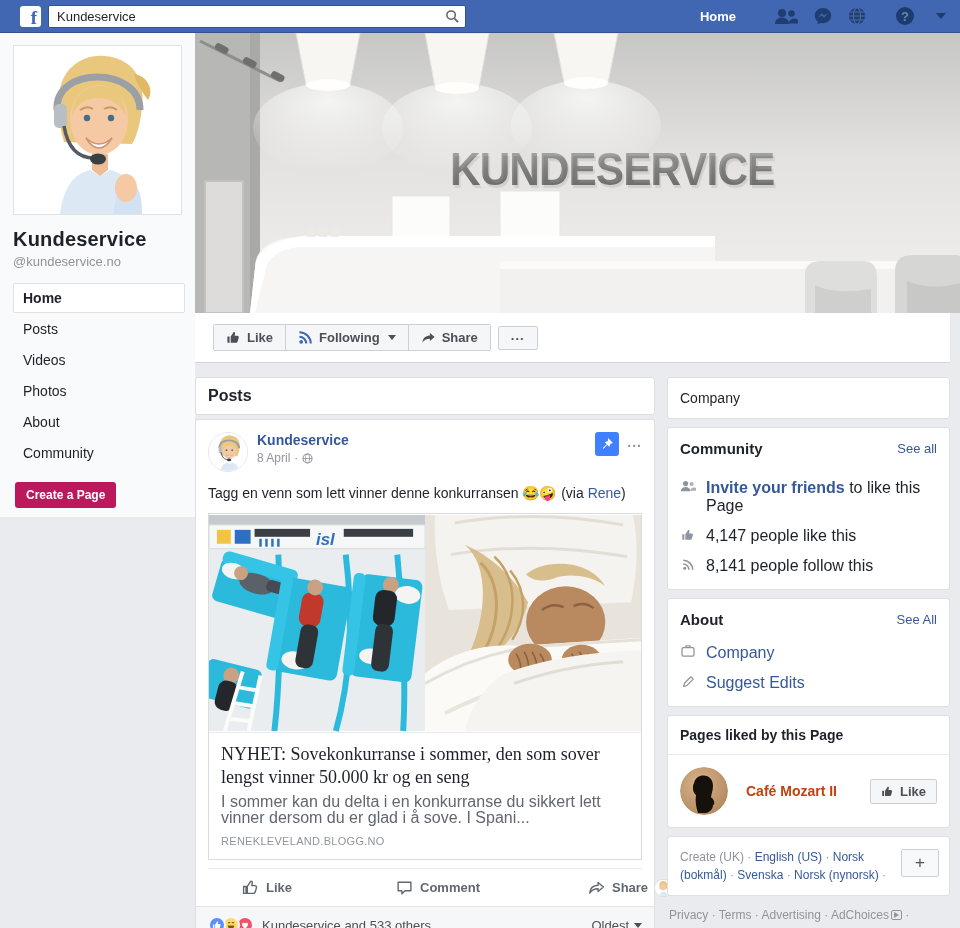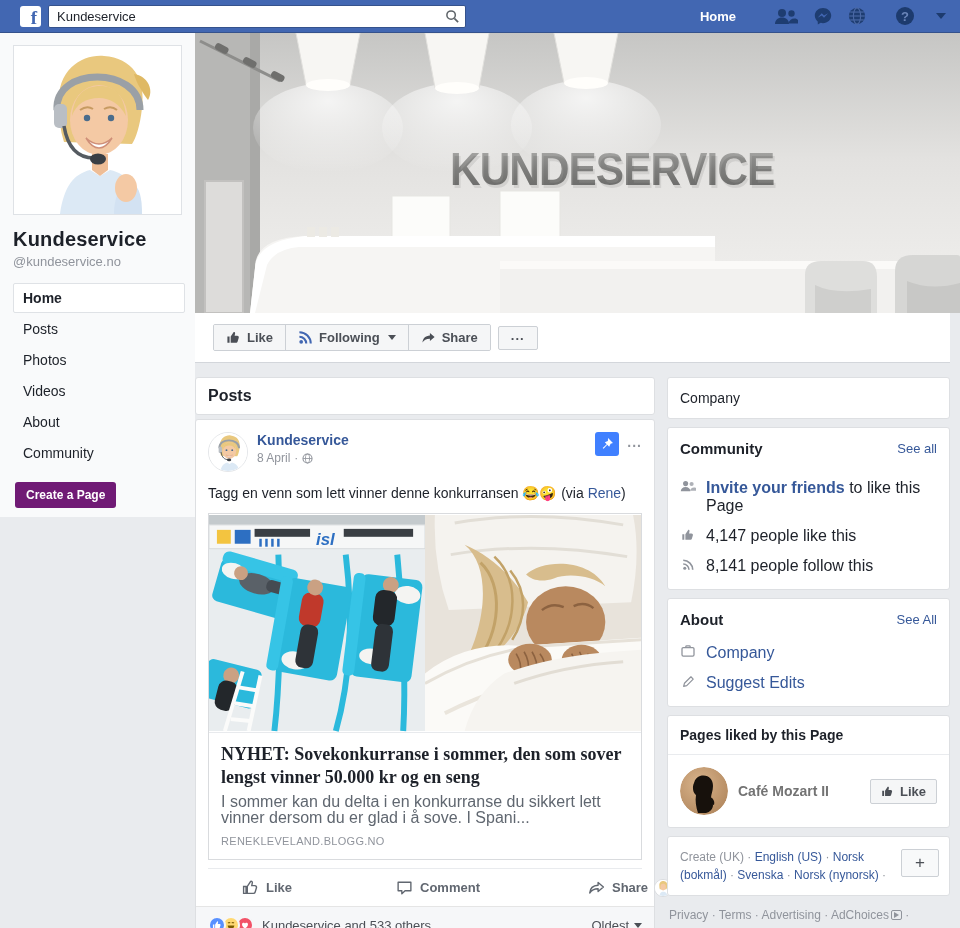--- a/index.html
+++ b/index.html
@@ -21,21 +21,21 @@
   .help-circle { width:18px; height:18px; border-radius:50%; background:#1d3b6e; color:#6a85b9; font-size:13px; font-weight:bold; display:flex; align-items:center; justify-content:center; margin-left:14px; }
 
   
   .left-rail { position:absolute; left:0; top:33px; width:195px; height:484px; background:#f9fafb; padding:12px 10px 0 13px; }
   .profile-photo { width:169px; height:170px; background:#fff; border:1px solid #dfe2e6; overflow:hidden; }
   .rail-title { font-size:20px; font-weight:bold; color:#1d2129; margin-top:13px; letter-spacing:.2px; }
   .rail-handle { font-size:13px; color:#90949c; margin-top:3px; }
   .rail-nav { margin-top:14px; }
   .rail-item { font-size:14px; color:#1d2129; padding:6px 9px; border:1px solid transparent; border-radius:2px; cursor:pointer; margin-bottom:1px; }
   .rail-item.active { background:#fff; border-color:#dfe2e6; font-weight:bold; }
-  .create-page-btn { display:inline-block; margin-top:13px; margin-left:2px; background:#701a75; color:#fff; font-size:12px; font-weight:bold; padding:6px 11px; border-radius:3px; cursor:pointer; }
+  .create-page-btn { display:inline-block; margin-top:13px; margin-left:2px; background:#be185d; color:#fff; font-size:12px; font-weight:bold; padding:6px 11px; border-radius:3px; cursor:pointer; }
 
   
   .cover { position:absolute; left:195px; top:33px; width:765px; height:280px; overflow:hidden; }
   .cover svg { display:block; }
 
   
   .action-bar { position:absolute; left:195px; top:313px; width:755px; height:50px; background:#fff; border-bottom:1px solid #d3d6db; display:flex; align-items:center; padding-left:18px; }
   .btn-group { display:flex; border:1px solid #ccd0d5; border-radius:2px; overflow:hidden; background:#f5f6f7; }
   .pbtn { display:flex; align-items:center; gap:6px; padding:5px 12px; font-size:13px; font-weight:bold; color:#4b4f56; cursor:pointer; border-right:1px solid #ccd0d5; background:#f5f6f7; }
   .pbtn:last-child { border-right:none; }
@@ -59,21 +59,21 @@
   .ph-sub { font-size:12px; color:#90949c; margin-top:3px; display:flex; align-items:center; gap:4px; }
   .ph-right { display:flex; align-items:flex-start; gap:8px; }
   .pin-badge { width:24px; height:24px; background:#4080ff; border-radius:3px; display:flex; align-items:center; justify-content:center; }
   .dots { color:#90949c; font-weight:bold; letter-spacing:1px; font-size:14px; cursor:pointer; line-height:20px; }
   .post-text { padding:0 12px 10px; font-size:14px; color:#1d2129; line-height:19px; }
   .post-text a { color:#365899; text-decoration:none; cursor:pointer; }
   .attachment { margin:0 12px; border:1px solid #d9dbde; cursor:pointer; }
   .att-img { display:flex; }
   .att-img svg { display:block; }
   .att-body { padding:10px 12px 12px; border-top:1px solid #e8eaed; }
-  .att-title { font-family:"Liberation Serif", serif; font-size:18px; font-weight:bold; color:#1d2129; line-height:23px; }
+  .att-title { font-family:"Liberation Serif", serif; font-size:18px; font-weight:normal; color:#1d2129; line-height:23px; }
   .att-desc { font-size:16px; color:#606770; line-height:16px; margin-top:5px; }
   .att-domain { font-size:11px; color:#90949c; margin-top:9px; letter-spacing:.3px; }
   .ufi-row { display:flex; align-items:center; margin:8px 12px 0; border-top:1px solid #e9ebee; padding:6px 0; }
   .ufi-btn { display:flex; align-items:center; gap:7px; font-size:13px; font-weight:bold; color:#616770; cursor:pointer; padding:4px 6px; }
   .ufi-btn.b1 { margin-left:28px; } .ufi-btn.b2 { margin-left:92px;text-align:right; } .ufi-btn.b3 { margin-left:96px; }
   .ufi-id { margin-left:auto; display:flex; align-items:center; gap:4px; cursor:pointer; }
   .avatar-16 { width:18px; height:18px; border-radius:50%; overflow:hidden; border:1px solid #d9dbde; background:#fff; }
   .post-summary { background:#f6f7f9; border-top:1px solid #e5e5e5; }
   .reactions-row { display:flex; align-items:center; padding:9px 12px; }
   .rx { width:18px; height:18px; border-radius:50%; border:2px solid #f6f7f9; display:flex; align-items:center; justify-content:center; }
@@ -88,21 +88,21 @@
   .sec-title { font-size:15px; font-weight:bold; color:#1d2129; }
   .see-all { margin-left:auto; font-size:13px; color:#365899; cursor:pointer; }
   .sec-items { padding:6px 12px 14px; }
   .sec-item { display:flex; align-items:flex-start; gap:10px; font-size:16px; color:#1d2129; margin-top:12px; }
   .sec-item .ic { width:16px; flex:0 0 auto; display:flex; justify-content:center; margin-top:1px; }
   .blue-bold { color:#365899; font-weight:bold; cursor:pointer; }
   .blue-link { color:#365899; cursor:pointer; }
   .pages-liked-head { padding:11px 12px; font-size:14px; font-weight:bold; color:#1d2129; border-bottom:1px solid #e9ebee; }
   .pl-row { display:flex; align-items:center; padding:12px; }
   .avatar-48 { width:48px; height:48px; border-radius:50%; overflow:hidden; flex:0 0 auto; }
-  .pl-name { font-size:14px; font-weight:bold; color:#737373; margin-left:10px; cursor:pointer; }
+  .pl-name { font-size:14px; font-weight:bold; color:#c2410c; margin-left:18px; cursor:pointer; }
   .like-sm-btn { margin-left:auto; display:flex; align-items:center; gap:6px; background:#f5f6f7; border:1px solid #ccd0d5; border-radius:2px; padding:4px 10px; font-size:13px; font-weight:bold; color:#4b4f56; cursor:pointer; }
   .lang-card { position:relative; padding:11px 56px 11px 12px; font-size:12px; line-height:18px; }
   .lang-cur { color:#90949c; }
   .lang-link { color:#365899; cursor:pointer; }
   .lang-item:not(:last-child)::after { content:" · "; color:#90949c; }
   .plus-btn { position:absolute; right:10px; top:12px; width:38px; height:28px; border:1px solid #ccd0d5; border-radius:2px; background:#f8f9fa; color:#4b4f56; font-size:17px; display:flex; align-items:center; justify-content:center; cursor:pointer; }
   .footer { padding:2px 2px 16px; font-size:12px; color:#90949c; line-height:18px; }
   .flink { color:#90949c; cursor:pointer; }
   .flink::after { content:" · "; }
   .adch-ico { display:inline-block; width:11px; height:10px; border:1px solid #90949c; border-radius:2px; position:relative; vertical-align:-1px; margin-left:2px; }
@@ -178,22 +178,22 @@
         <rect x="40" y="58" width="13" height="24" rx="5" fill="#b9bec4"></rect>
         <path d="M50 80 C54 104 66 112 80 112" fill="none" stroke="#555b61" stroke-width="3.5"></path>
         <ellipse cx="84" cy="113" rx="8" ry="5.5" fill="#3a3f45"></ellipse>
       </svg>
     </div>
     <div class="rail-title">Kundeservice</div>
     <div class="rail-handle">@kundeservice.no</div>
     <div class="rail-nav">
       <div class="rail-item active">Home</div>
       <div class="rail-item">Posts</div>
+      <div class="rail-item">Videos</div>
       <div class="rail-item">Photos</div>
-      <div class="rail-item">Videos</div>
       <div class="rail-item">About</div>
       <div class="rail-item">Community</div>
     </div>
     <span class="create-page-btn">Create a Page</span>
   </div>
 
   <div class="cover">
     <svg width="765" height="280" viewBox="0 0 765 280">
       <defs>
         <linearGradient id="wall" x1="0" y1="0" x2="0" y2="1">

